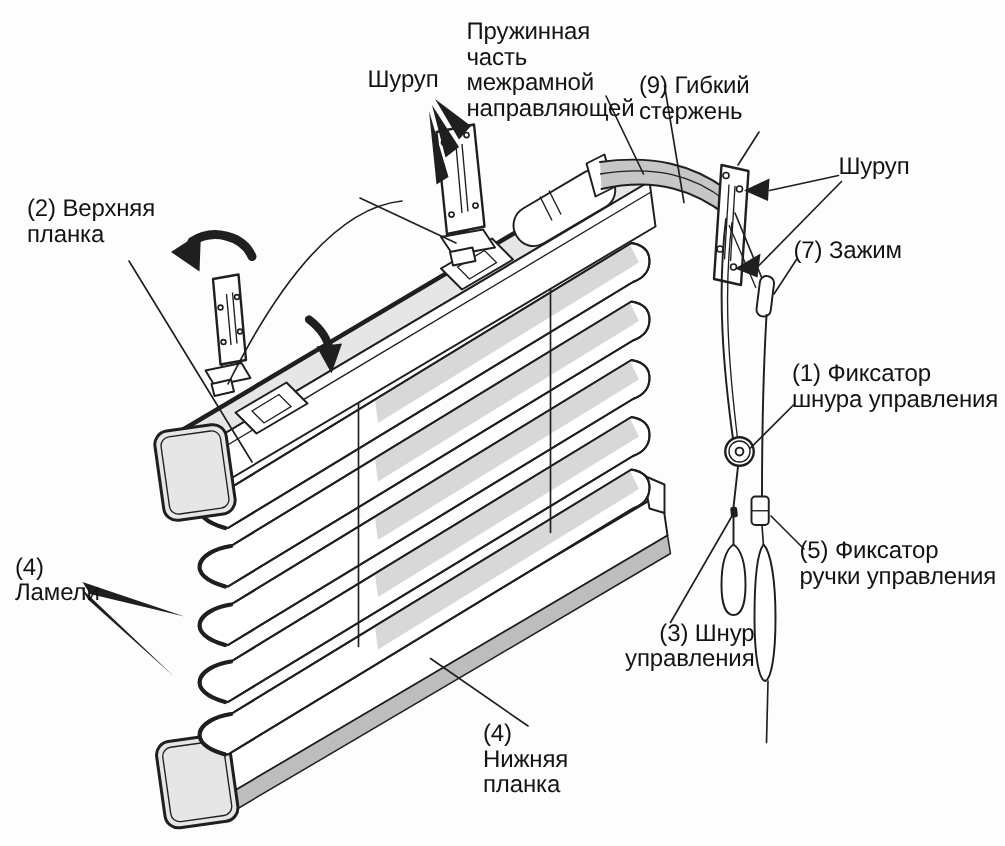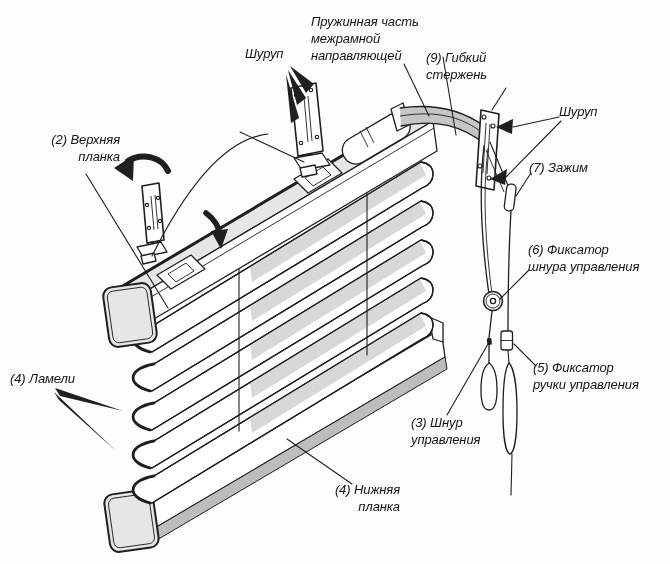--- a/index.html
+++ b/index.html
@@ -6,24 +6,24 @@
     --line:#1f1f1f; --paper:#fdfdfd; --gray1:#e6e6e6; --gray2:#d8d8d8;
     --gray3:#cbcbcb; --gray4:#bdbdbd; --rod:#c6c6c6; --text:#141414;
   }
   html,body{margin:0;padding:0;background:#fff;}
   .stage{
     position:relative;width:670px;height:564px;background:var(--paper);
     font-family:"Liberation Sans","DejaVu Sans",sans-serif;overflow:hidden;
   }
   .stage svg{position:absolute;left:0;top:0;}
   .lbl{
-    position:absolute;font-size:13px;line-height:17px;color:var(--text);
-    white-space:pre-line;letter-spacing:-0.1px;font-style:italic;
+    position:absolute;font-size:16px;line-height:17px;color:var(--text);
+    white-space:pre-line;letter-spacing:-0.1px;
   }
-  .ra{text-align:right;}
+  .ra{text-align:left;}
   
   .ln{stroke:var(--line);fill:none;stroke-width:1.3;stroke-linecap:round;stroke-linejoin:round;}
   .ln2{stroke:var(--line);fill:none;stroke-width:1.1;stroke-linecap:round;}
   .thn{stroke:var(--line);fill:none;stroke-width:0.9;}
   .thk{stroke:var(--line);fill:none;stroke-width:3;stroke-linecap:round;}
   .thk2{stroke:var(--line);fill:none;stroke-width:2.5;stroke-linecap:round;}
   .fw{fill:#ffffff;stroke:var(--line);stroke-width:1.3;stroke-linejoin:round;}
   .fw15{fill:#ffffff;stroke:var(--line);stroke-width:1.6;stroke-linejoin:round;}
   .fg1{fill:var(--gray1);stroke:var(--line);stroke-width:1.3;stroke-linejoin:round;}
   .fg1b{fill:var(--gray1);stroke:var(--line);stroke-width:2;stroke-linejoin:round;}
@@ -204,23 +204,23 @@
   <div class="lbl" style="left:245px;top:45px;width:50px;">Шуруп</div>
   <div class="lbl ra" style="left:18px;top:131px;width:102px;">(2) Верхняя
 планка</div>
   <div class="lbl" style="left:311px;top:13px;width:114px;">Пружинная часть
 межрамной
 направляющей</div>
   <div class="lbl" style="left:426px;top:17px;width:86px;margin-top:32px;">(9) Гибкий
 стержень</div>
   <div class="lbl" style="left:559px;top:103px;width:52px;">Шуруп</div>
   <div class="lbl" style="left:529px;top:159px;width:80px;">(7) Зажим</div>
-  <div class="lbl" style="left:528px;top:241px;width:138px;">(6) Фиксатор
+  <div class="lbl" style="left:528px;top:241px;width:138px;">(1) Фиксатор
 шнура управления</div>
   <div class="lbl" style="left:533px;top:359px;width:138px;">(5) Фиксатор
 ручки управления</div>
   <div class="lbl" style="left:10px;top:370px;width:80px;">(4) Ламели</div>
-  <div class="lbl" style="left:411px;top:414px;width:92px;">(3) Шнур
+  <div class="lbl" style="left:411px;top:414px;width:92px;text-align:right;">(3) Шнур
 управления</div>
   <div class="lbl ra" style="left:322px;top:481px;width:78px;">(4) Нижняя
 планка</div>
 
 </div>
 
 </body></html>

